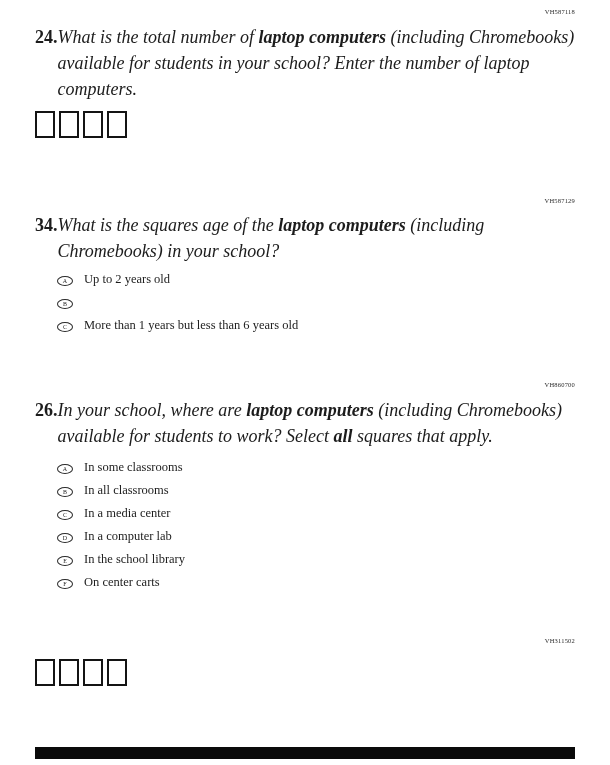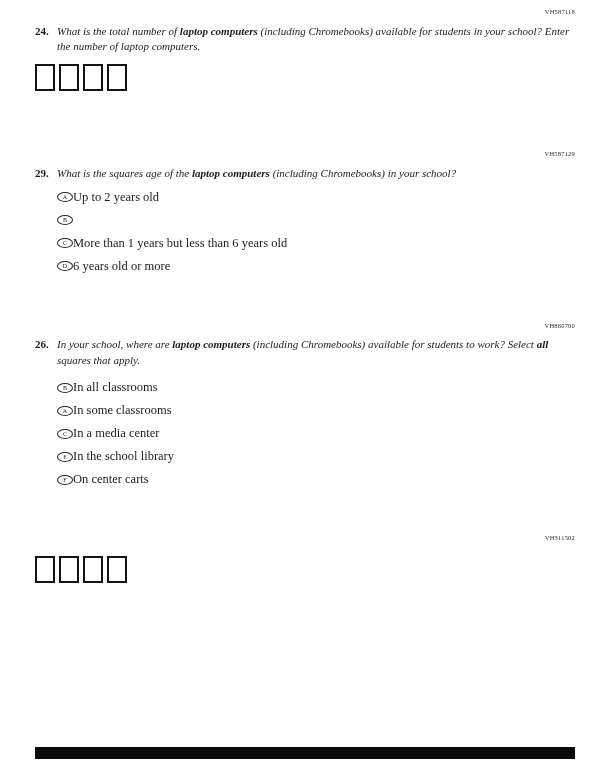--- a/index.html
+++ b/index.html
@@ -24,21 +24,21 @@
     letter-spacing: 0.2px;
     color: #2a2a2a;
   }
   .code-1 { margin-top: 9px; }
   .code-2 { margin-top: 60px; }
   .code-3 { margin-top: 50px; }
   .code-4 { margin-top: 49px; }
   .q-row {
     display: flex;
     margin-top: 8px;
-    font-size: 11px;
+    font-size: 18px;
     line-height: 1.45;
   }
   .q-num {
     flex: 0 0 22px;
     font-weight: bold;
   }
   .q-text { flex: 1; font-style: italic; }
   .bold { font-weight: bold; }
   .boxes {
     margin-top: 9px;
@@ -53,21 +53,22 @@
     border: 2px solid #141414;
     background: #ffffff;
   }
   .options {
     margin-top: 9px;
     margin-left: 22px;
   }
   .options-26 { margin-top: 12px; }
   .option {
     display: flex;
-    align-items: center;
+    align-items: flex-end;
+    gap: 11px;
     height: 13px;
     margin-bottom: 10px;
     font-size: 12.5px;
     line-height: 13px;
   }
   .oval {
     flex: 0 0 16px;
     width: 16px;
     height: 10px;
     border: 1px solid #2a2a2a;
@@ -106,21 +107,21 @@
       <span class="dbox"></span>
       <span class="dbox"></span>
       <span class="dbox"></span>
       <span class="dbox"></span>
     </div>
   </div>
 
   <div class="sec">
     <div class="q-code code-2">VH587129</div>
     <div class="q-row">
-      <span class="q-num">29.</span>
+      <span class="q-num">34.</span>
       <span class="q-text"><span>What is the squares age of the </span><span class="bold">laptop computers</span><span> (including Chromebooks) in your school?</span></span>
     </div>
     <div class="options">
 
         <div class="option">
           <span class="oval">
             <span class="oval-letter">A</span>
           </span>
           <span>Up to 2 years old</span>
         </div>
@@ -131,59 +132,59 @@
           </span>
         </div>
 
         <div class="option">
           <span class="oval">
             <span class="oval-letter">C</span>
           </span>
           <span>More than 1 years but less than 6 years old</span>
         </div>
 
-        <div class="option">
-          <span class="oval">
-            <span class="oval-letter">D</span>
-          </span>
-          <span>6 years old or more</span>
-        </div>
 
       </div>
   </div>
 
   <div class="sec">
     <div class="q-code code-3">VH860700</div>
     <div class="q-row">
       <span class="q-num">26.</span>
       <span class="q-text"><span>In your school, where are </span><span class="bold">laptop computers</span><span> (including Chromebooks) available for students to work? Select </span><span class="bold">all</span><span> squares that apply.</span></span>
     </div>
     <div class="options options-26">
 
         <div class="option">
           <span class="oval">
+            <span class="oval-letter">A</span>
+          </span>
+          <span>In some classrooms</span>
+        </div>
+
+        <div class="option">
+          <span class="oval">
             <span class="oval-letter">B</span>
           </span>
           <span>In all classrooms</span>
         </div>
 
         <div class="option">
           <span class="oval">
-            <span class="oval-letter">A</span>
-          </span>
-          <span>In some classrooms</span>
-        </div>
-
-        <div class="option">
-          <span class="oval">
             <span class="oval-letter">C</span>
           </span>
           <span>In a media center</span>
         </div>
 
+        <div class="option">
+          <span class="oval">
+            <span class="oval-letter">D</span>
+          </span>
+          <span>In a computer lab</span>
+        </div>
 
         <div class="option">
           <span class="oval">
             <span class="oval-letter">E</span>
           </span>
           <span>In the school library</span>
         </div>
 
         <div class="option">
           <span class="oval">

